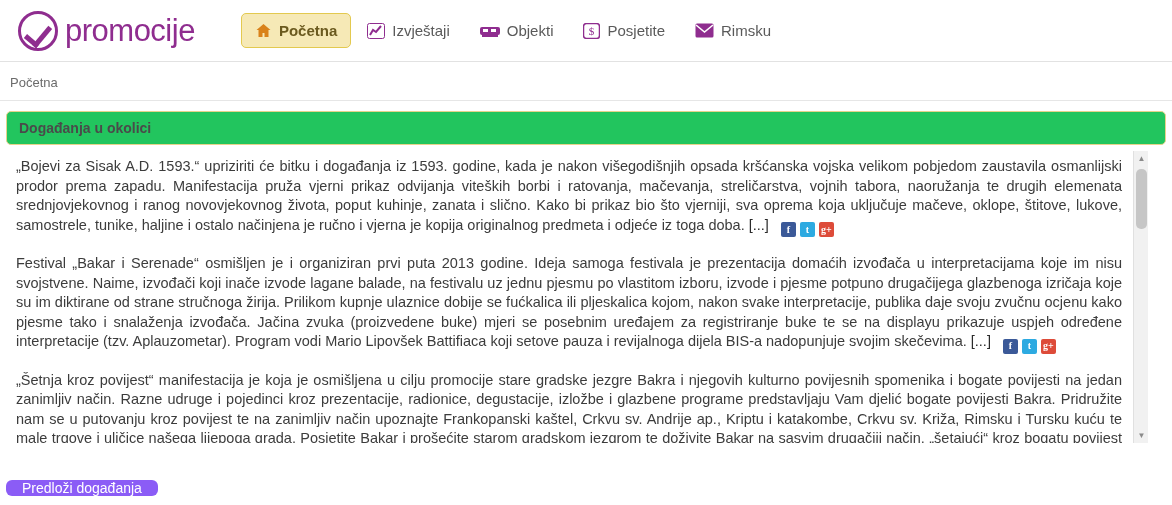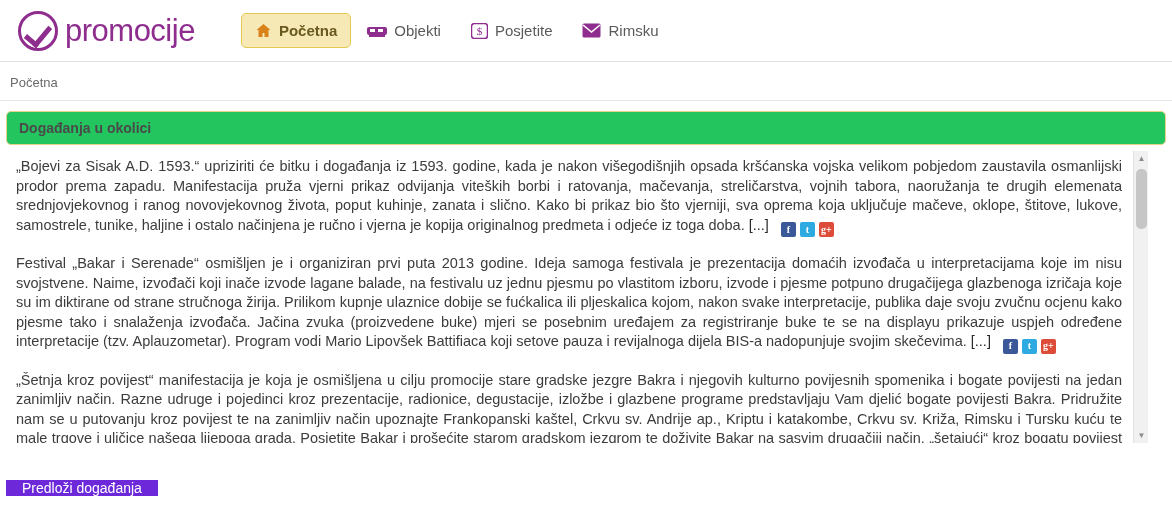--- a/index.html
+++ b/index.html
@@ -171,24 +171,24 @@
     border-radius: 5px;
     cursor: pointer;
   }
 
   
   .footer {
     position: absolute;
     left: 6px; bottom: 8px;
   }
   .btn-primary {
-    background: #6d28d9;
+    background: #8b5cf6;
     color: #ffffff;
     border: none;
-    border-radius: 0;
+    border-radius: 6px;
     padding: 0 16px;
     font-size: 14px;
     cursor: pointer;
     font-family: "Liberation Sans", sans-serif;
   }
 </style>
 </head>
 <body>
 
 <div id="app">
@@ -204,20 +204,29 @@
       <div class="nav-item active">
         <span class="ic">
           <svg width="17" height="16" viewBox="0 0 16 16">
               <path d="M8 1 L1 7 h2 v7 h4 v-4 h2 v4 h4 V7 h2 Z" fill="#d9821a"></path>
             </svg>
         </span>
         <span>Početna</span>
       </div>
 
 
+      <div class="nav-item">
+        <span class="ic">
+          <svg width="18" height="16" viewBox="0 0 18 16">
+            <rect x="0.5" y="0.5" width="17" height="15" rx="2" fill="none" stroke="#8f2d8f"></rect>
+            <polyline points="3,12 6,7 9,9 14,3" fill="none" stroke="#8f2d8f" stroke-width="2"></polyline>
+          </svg>
+        </span>
+        <span>Izvještaji</span>
+      </div>
 
       <div class="nav-item">
         <span class="ic">
           <svg width="20" height="16" viewBox="0 0 20 16">
             <rect x="0" y="4" width="20" height="8" rx="2" fill="#8f2d8f"></rect>
             <rect x="2" y="11" width="16" height="3" fill="#8f2d8f"></rect>
             <rect x="3" y="6" width="5" height="3" fill="#fff"></rect>
             <rect x="11" y="6" width="5" height="3" fill="#fff"></rect>
           </svg>
         </span>

